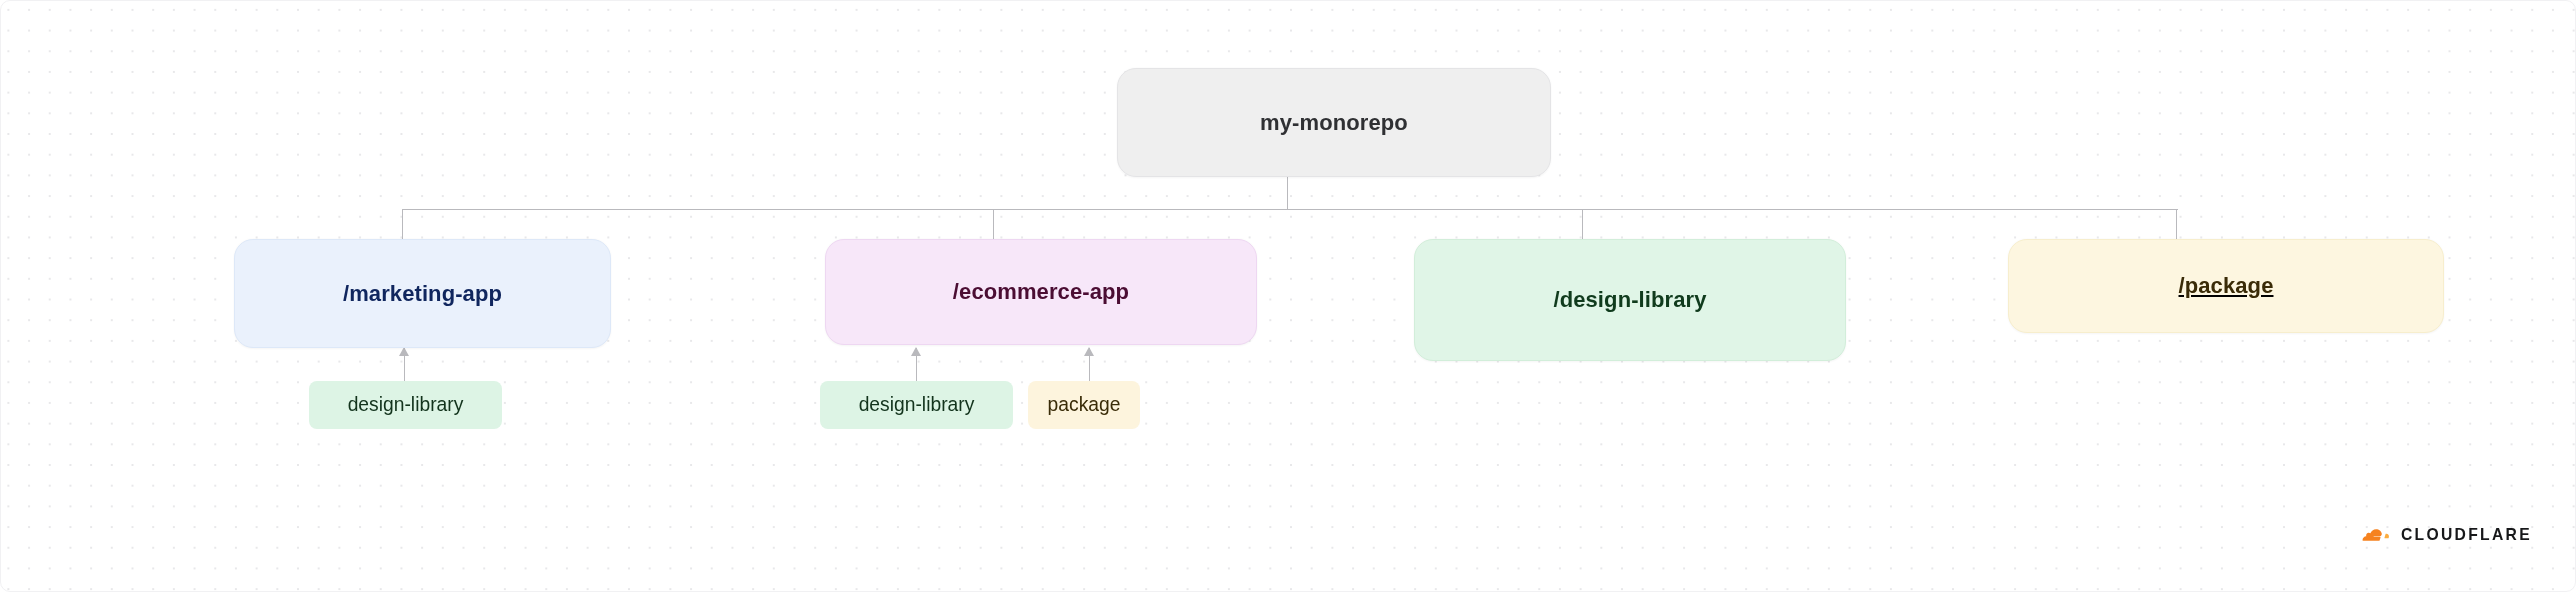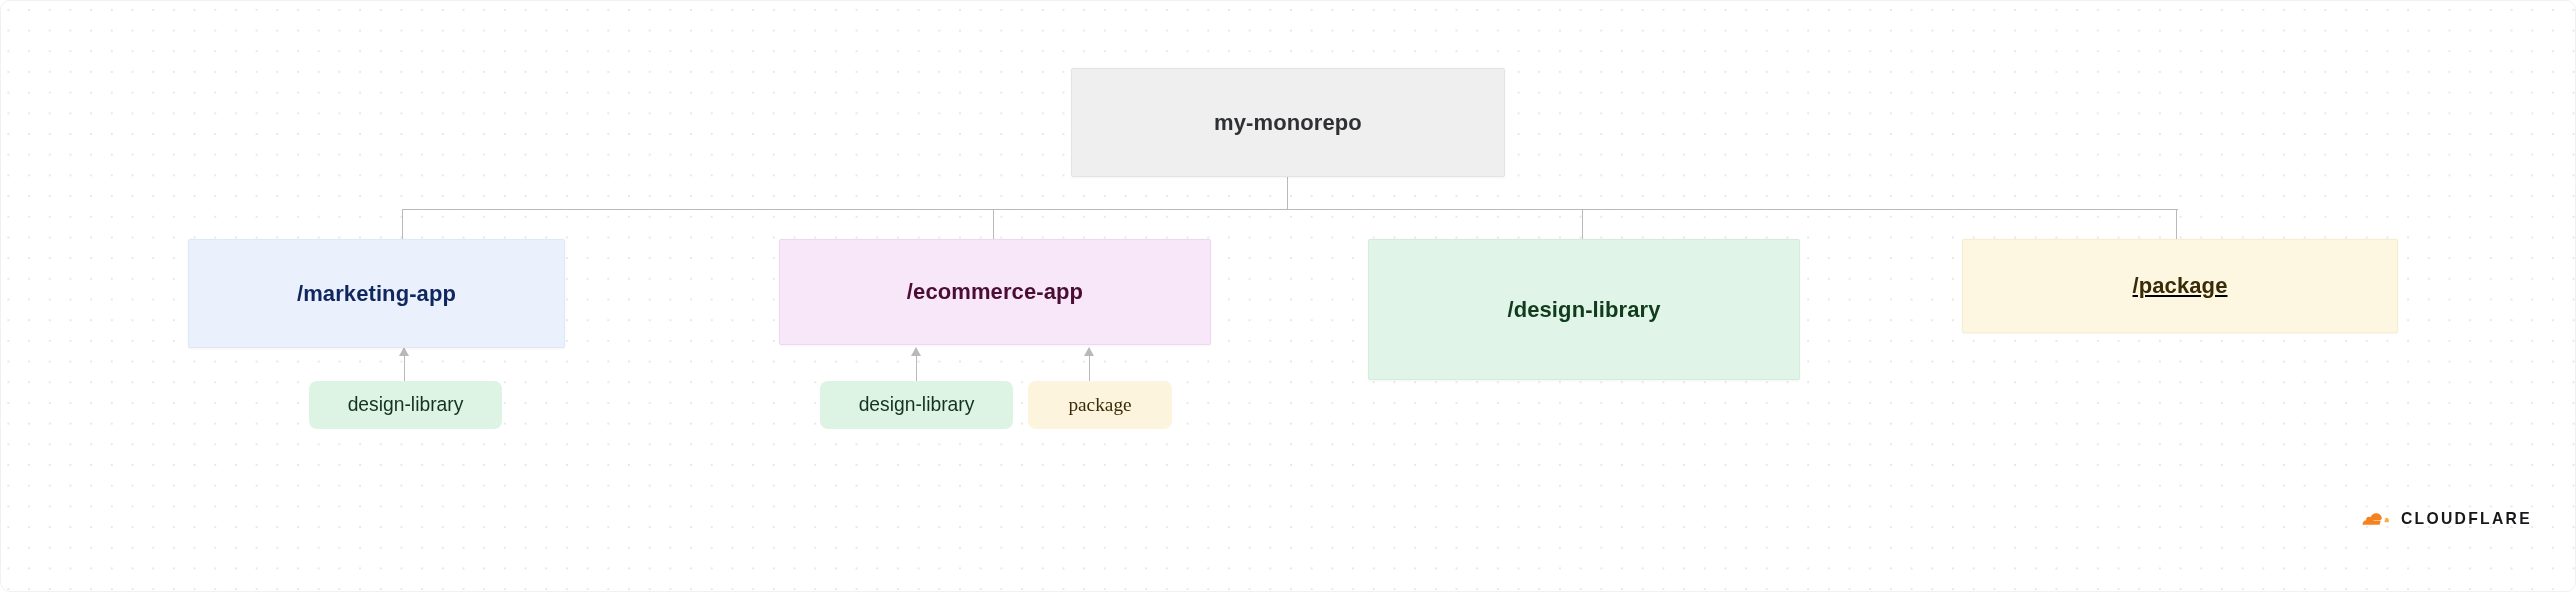--- a/index.html
+++ b/index.html
@@ -24,24 +24,25 @@
     overflow: hidden;
   }
 
   
   .node {
     position: absolute;
     box-sizing: border-box;
     display: flex;
     align-items: center;
     justify-content: center;
-    border-radius: 2px;
+    border-radius: 19px;
     text-align: center;
     white-space: nowrap;
     z-index: 3;
+    margin-left: 46px;
   }
   .node-label {
     font-weight: bold;
     letter-spacing: 0.1px;
   }
 
   #node-root {
     left: 1070px;
     top: 67px;
     width: 434px;
@@ -80,21 +81,21 @@
   }
   #node-ecommerce .node-label {
     font-size: 22px;
     color: #4b0d33;
   }
 
   #node-designlibrary {
     left: 1367px;
     top: 238px;
     width: 432px;
-    height: 141px;
+    height: 122px;
     background: #e0f5e7;
     border: 0.7px solid #d2eeda;
     box-shadow: 0 0.7px 2.1px rgba(20,20,25,0.045);
   }
   #node-designlibrary .node-label {
     font-size: 22px;
     color: #103b1d;
   }
 
   #node-package {
@@ -132,21 +133,21 @@
     background: #ddf4e5;
   }
   .badge.green .badge-label { color: #12331c; }
   .badge.cream {
     background: #fdf4dd;
   }
   .badge.cream .badge-label { color: #3a2c08; }
 
   #badge-marketing-dl { left: 308px; top: 380px; width: 193px; }
   #badge-ecommerce-dl { left: 819px; top: 380px; width: 193px; }
-  #badge-ecommerce-pkg { left: 1027px; top: 380px; width: 144px; font-family: Liberation Serif, serif; }
+  #badge-ecommerce-pkg { left: 1027px; top: 380px; width: 112px; }
 
   
   .conn {
     position: absolute;
     background: #b9b9bd;
     z-index: 1;
   }
   .conn-v { width: 1.4px; }
   .conn-h { height: 1.4px; }
 
@@ -179,21 +180,21 @@
     border-bottom: 9.3px solid #b9b9bd;
   }
   #arrow-marketing-dl  { left: 403px;  top: 347px; height: 33px; }
   #arrow-ecommerce-dl  { left: 915px; top: 347px; height: 33px; }
   #arrow-ecommerce-pkg { left: 1088px; top: 347px; height: 33px; }
 
   
   #cloudflare-logo {
     position: absolute;
     right: 43px;
-    bottom: 60px;
+    bottom: 44px;
     display: flex;
     align-items: center;
     gap: 8.6px;
     z-index: 4;
   }
   #cloudflare-logo .cf-mark { display: block; }
   #cloudflare-logo .cf-word {
     font-size: 15.7px;
     font-weight: bold;
     letter-spacing: 2.3px;

